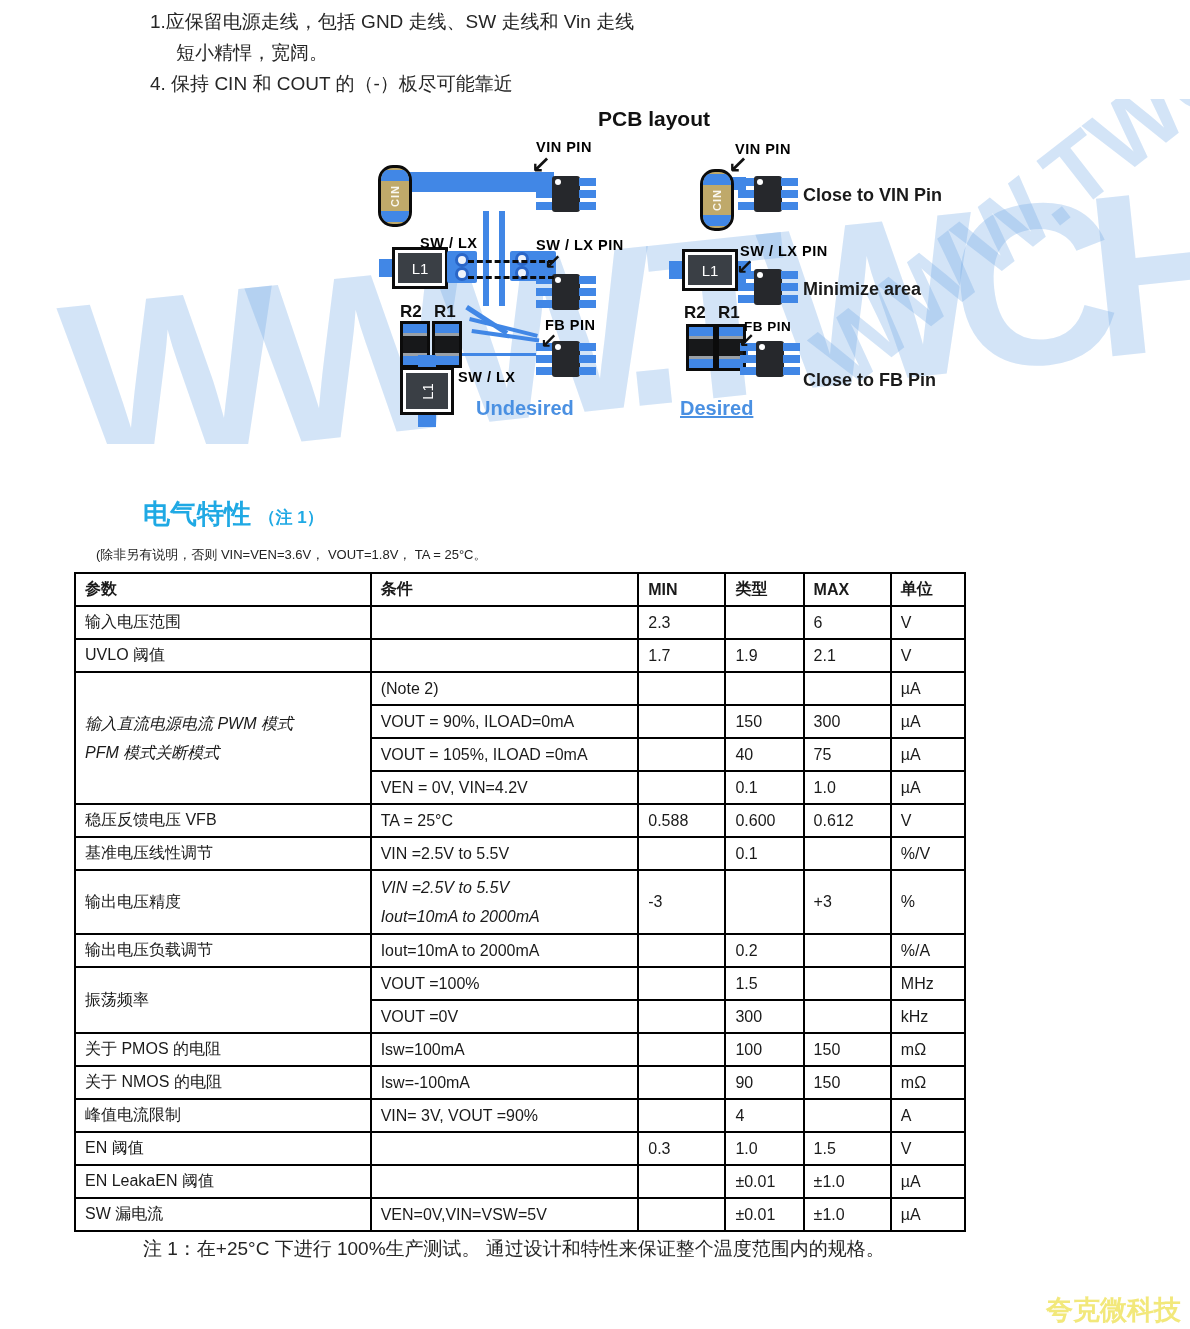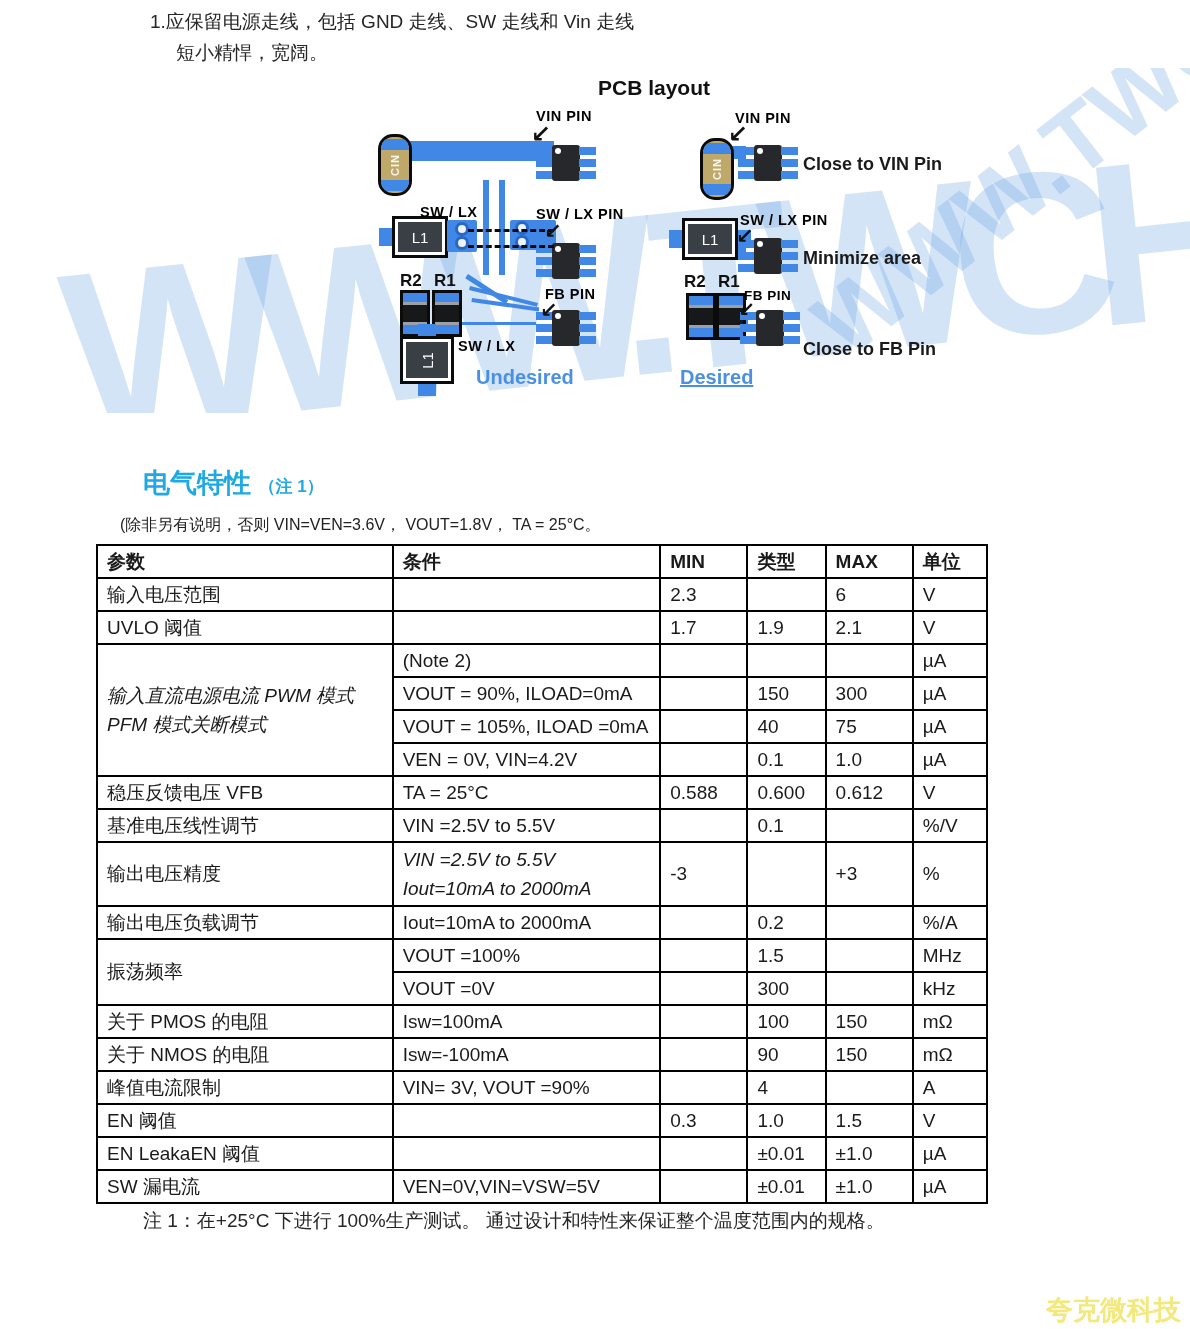--- a/index.html
+++ b/index.html
@@ -48,34 +48,35 @@
   .ind.vert .core span{transform:rotate(-90deg);display:block;}
   
   .res{position:absolute;width:24px;height:41px;border:3px solid #0b0b0b;z-index:2;
     background:linear-gradient(to bottom,#4187e6 0 9px,#9aa0a6 9px 12px,#17181a 12px 29px,#9aa0a6 29px 32px,#4187e6 32px 41px);}
   
   .padh{position:absolute;background:#4187e6;border-radius:2px;z-index:2;}
   .padh i{position:absolute;width:8px;height:8px;background:#eef4fc;border:3px solid #2a66c8;border-radius:50%;}
   
   #elec-title{margin:52px 0 0 143px;font-size:27px;font-weight:bold;color:#1FA9E4;}
   #elec-title .tn{font-size:17px;font-weight:bold;}
-  #elec-sub{margin:14px 0 0 120px;font-size:16px;color:#222;}
-  table.etable{border-collapse:collapse;margin:8px 0 0 96px;width:892px;font-size:19px;table-layout:fixed;}
+  #elec-sub{margin:14px 0 0 96px;font-size:13px;color:#222;}
+  table.etable{border-collapse:collapse;margin:8px 0 0 74px;width:892px;font-size:16px;table-layout:fixed;}
   .etable th,.etable td{border:2px solid #000;padding:2px 9px;height:27px;vertical-align:middle;text-align:left;overflow:hidden;}
   .etable th{font-weight:bold;}
   .etable .pre{white-space:pre-line;line-height:29px;font-style:italic;}
   #footnote{margin:4px 0 0 143px;font-size:19px;color:#262626;}
   #brand{position:absolute;left:1046px;top:1292px;font-size:27px;font-weight:bold;color:#F2E87B;}
 </style>
 </head>
 <body>
 
 <div id="guidelines">
   <div>1.应保留电源走线，包括 GND 走线、SW 走线和 Vin 走线</div>
   <div class="indent">短小精悍，宽阔。</div>
+  <div>4. 保持 CIN 和 COUT 的（-）板尽可能靠近</div>
 </div>
 
 <div id="pcb">
   <span class="wm" id="wm1">WWW.TWCHIP.CO</span>
   <span class="wm" id="wm2">WWW.TWCHIP.CO</span>
   <div class="dtitle">PCB layout</div>
 
   <span class="dlabel" style="left:536px;top:40px;">VIN  PIN</span>
   <span class="arr" style="left:531px;top:54px;">↙</span>
   <div class="cap" style="left:378px;top:66px;">

